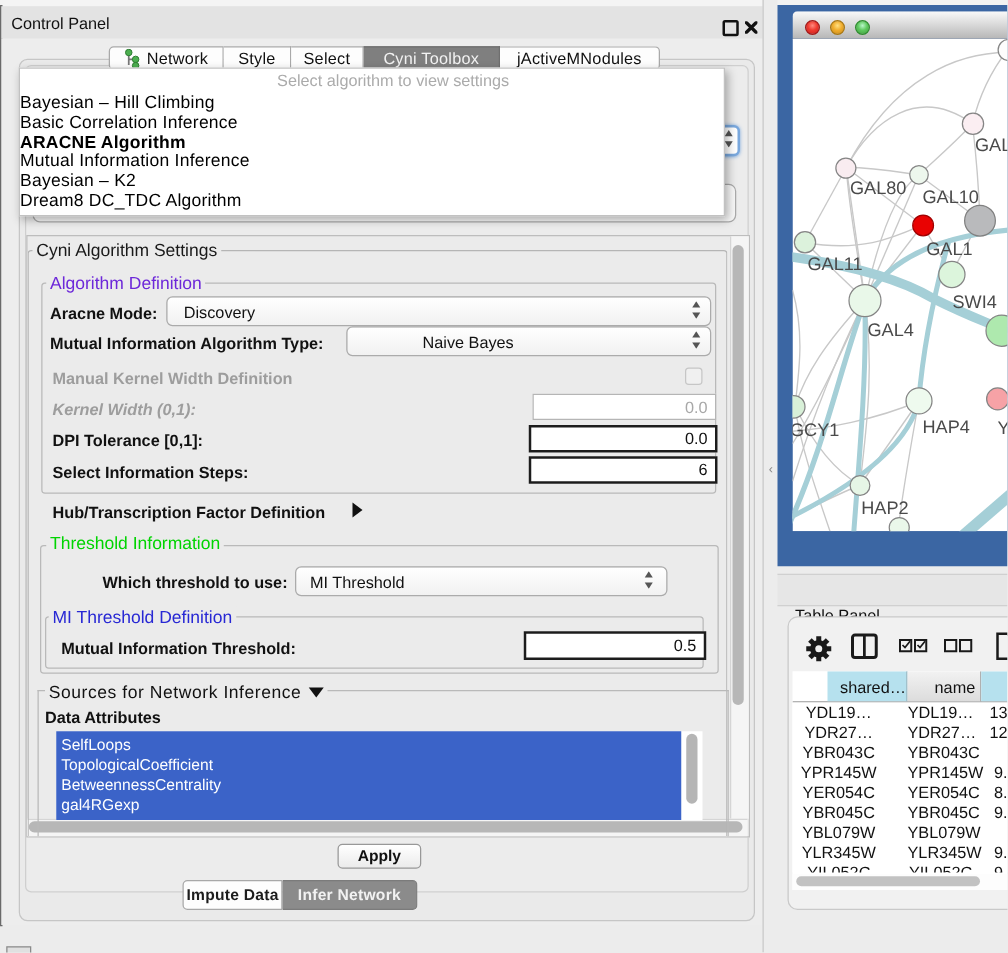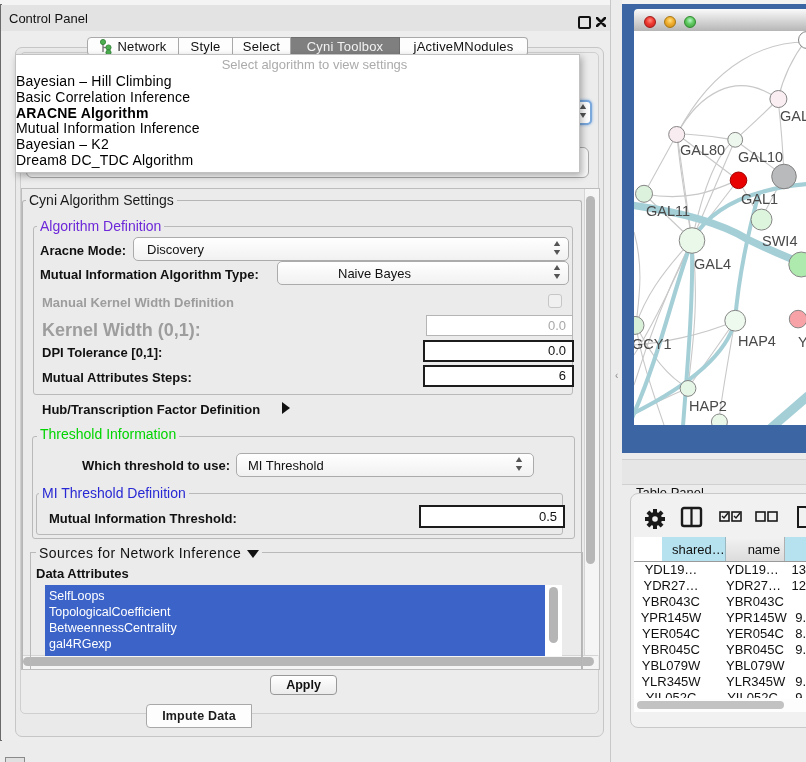--- a/index.html
+++ b/index.html
@@ -70,27 +70,27 @@
 <div class="abs" style="left:277px;top:261px;width:290px;height:22px;border:1px solid #ababab;border-radius:5px;background:linear-gradient(#ffffff,#f1f1f1);"></div>
 <div class="abs" style="left:290px;top:266px;font-size:13px;color:#111;margin-left:48px;">Naive Bayes</div>
 <svg class="abs" style="left:553px;top:265px;" width="8" height="14" viewBox="0 0 8 14">
     <path d="M4,0 L7.2,5 H0.8 Z" fill="#555"></path>
     <path d="M4,14 L7.2,9 H0.8 Z" fill="#555"></path>
   </svg>
 
 <div class="abs b" style="left:42px;top:295px;font-size:13px;color:#9d9d9d;">Manual Kernel Width Definition</div>
 <div class="abs" style="left:548px;top:294px;width:12px;height:12px;border:1px solid #c6c6c6;border-radius:3px;background:#f0f0f0;"></div>
 
-<div class="abs b" style="left:42px;top:320px;font-size:18px;color:#9d9d9d;">Kernel Width (0,1):</div>
+<div class="abs b" style="left:42px;top:320px;font-size:13px;color:#9d9d9d;font-style:italic;">Kernel Width (0,1):</div>
 <div class="abs" style="left:426px;top:315px;width:139px;height:19px;border:1px solid #b5b5b5;background:#fff;font-size:13px;color:#a8a8a8;text-align:right;padding-right:6px;line-height:19px;box-sizing:content-box;">0.0</div>
 
 <div class="abs b" style="left:42px;top:345px;font-size:13px;color:#111;">DPI Tolerance [0,1]:</div>
 <div class="abs" style="left:423px;top:340px;width:141px;height:18px;border:2px solid #1c1c1c;background:#fff;font-size:13px;color:#111;text-align:right;padding-right:6px;line-height:18px;">0.0</div>
 
-<div class="abs b" style="left:42px;top:370px;font-size:13px;color:#111;">Mutual Attributes Steps:</div>
+<div class="abs b" style="left:42px;top:370px;font-size:13px;color:#111;">Select Information Steps:</div>
 <div class="abs" style="left:423px;top:365px;width:141px;height:18px;border:2px solid #1c1c1c;background:#fff;font-size:13px;color:#111;text-align:right;padding-right:6px;line-height:18px;">6</div>
 
 <div class="abs b" style="left:42px;top:402px;font-size:13px;color:#111;">Hub/Transcription Factor Definition</div>
 <div class="abs" style="left:282px;top:402px;width:0;height:0;border-left:8px solid #111;border-top:6px solid transparent;border-bottom:6px solid transparent;"></div>
 
 <div class="abs" style="left:32px;top:436px;width:541px;height:101px;border:1px solid #b9b9b9;border-radius:3px;"></div>
 <div class="abs" style="left:37px;top:426px;background:#ebebeb;padding:0 3px;font-size:14px;color:#00d400;">Threshold Information</div>
 
 <div class="abs b" style="left:82px;top:458px;font-size:13px;color:#111;">Which threshold to use:</div>
 <div class="abs" style="left:236px;top:453px;width:296px;height:22px;border:1px solid #ababab;border-radius:5px;background:linear-gradient(#ffffff,#f1f1f1);"></div>
@@ -111,21 +111,22 @@
 
 <div class="abs b" style="left:36px;top:566px;font-size:13px;color:#111;">Data Attributes</div>
 
 <div class="abs" style="left:45px;top:585px;width:517px;height:71px;background:#fff;"></div>
 <div class="abs" style="left:45px;top:585px;width:500px;height:71px;background:#3b63c8;color:#fff;font-size:12.5px;line-height:16px;padding:3px 0 0 4px;box-sizing:border-box;">SelfLoops<br>TopologicalCoefficient<br>BetweennessCentrality<br>gal4RGexp</div>
 <div class="abs" style="left:549px;top:587px;width:9px;height:56px;background:#b5b5b5;border-radius:5px;"></div>
 
 <div class="abs" style="left:270px;top:675px;width:65px;height:18px;border:1px solid #989898;border-radius:4px;background:linear-gradient(#ffffff,#ebebeb);text-align:center;font-size:12.5px;font-weight:bold;color:#111;line-height:18px;">Apply</div>
 
 <div class="abs" style="left:146px;top:704px;height:24px;display:flex;font-size:12.5px;font-weight:bold;color:#1c1c1c;letter-spacing:0.2px;">
-  <div style="box-sizing:border-box;width:106px;background:#fdfdfd;border:1px solid #a8a8a8;border-radius:4px 0 0 4px;display:flex;align-items:center;justify-content:center;">Impute Data</div>
+  <div style="box-sizing:border-box;width:80px;background:#fdfdfd;border:1px solid #a8a8a8;border-radius:4px 0 0 4px;display:flex;align-items:center;justify-content:center;">Impute Data</div>
+  <div style="box-sizing:border-box;width:108px;background:#8b8b8b;border:1px solid #7b7b7b;border-left:none;border-radius:0 4px 4px 0;display:flex;align-items:center;justify-content:center;color:#f2f2f2;">Infer Network</div>
 </div>
 
 <div class="abs" style="left:560px;top:100px;width:28px;height:21px;border:2px solid #7aa8dd;border-radius:5px;background:#fff;box-shadow:0 0 3px #7aa8dd;"></div>
 <svg class="abs" style="left:579px;top:104px;" width="8" height="14" viewBox="0 0 8 14">
     <path d="M4,0 L7.2,5 H0.8 Z" fill="#555"></path>
     <path d="M4,14 L7.2,9 H0.8 Z" fill="#555"></path>
   </svg>
 
 <div class="abs" style="left:26px;top:147px;width:561px;height:29px;border:1px solid #aaa;border-radius:6px;background:#f8f8f8;"></div>
 

